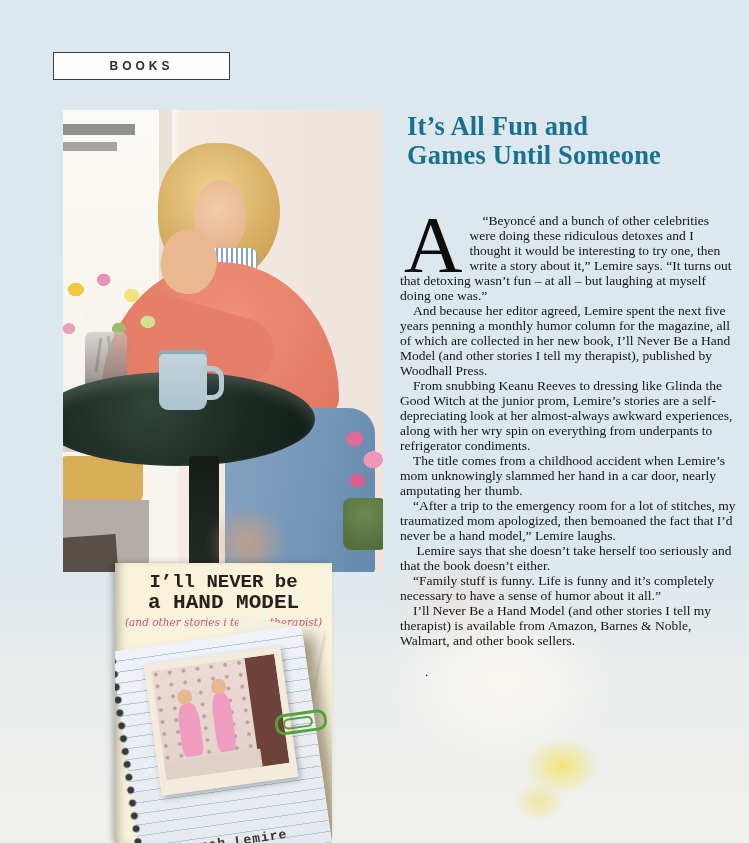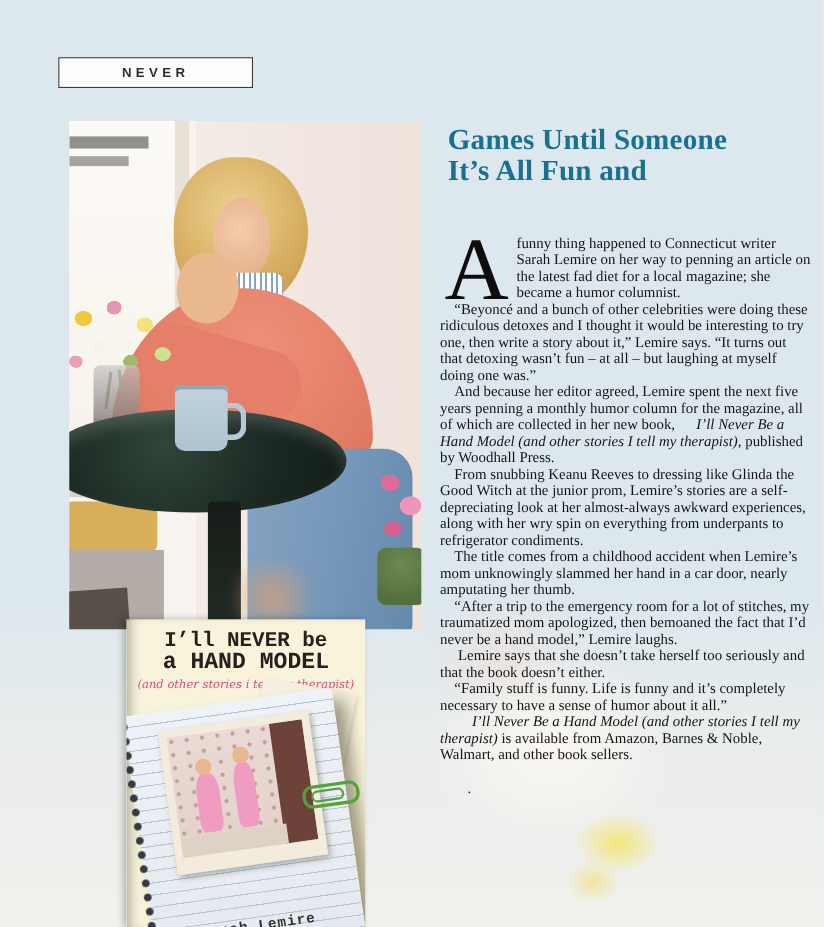--- a/index.html
+++ b/index.html
@@ -123,33 +123,33 @@
   .bc-swoosh{position:absolute;left:50px;top:206px;width:94px;height:18px;
     border-bottom:3px solid #55a23c;border-radius:50%;}
 
   
   .headline{position:absolute;left:407px;top:112px;width:330px;z-index:4;
     font-size:26.5px;line-height:29px;font-weight:700;color:#1a7090;letter-spacing:.2px;}
   .article{position:absolute;left:400px;top:213px;width:338px;z-index:4;
     font-size:13.5px;line-height:15px;color:#141414;}
   .article p{margin:0;}
   .article p.indent{text-indent:13px;}
-  .article .it{font-style:italic;margin-left:16px;}
+  .article .it{}
   .dropcap{float:left;font-size:81px;line-height:60px;height:58px;padding:2px 7px 0 4px;color:#0d0d0d;}
   .trailing{margin-top:16px !important;padding-left:25px;}
 </style>
 </head>
 <body>
 
 <div class="page">
 
   <div class="bg-bottom"></div>
 
   <div class="books-label">
-    <span>NEVER</span>
+    <span>BOOKS</span>
   </div>
 
   <div class="photo">
     <div class="ph-window"></div>
     <div class="ph-slat1"></div>
     <div class="ph-slat2"></div>
     <div class="ph-framev"></div>
     <div class="ph-sill"></div>
     <div class="ph-cushion"></div>
     <div class="ph-seat"></div>
@@ -191,26 +191,26 @@
           <div class="kid-head kh2"></div>
         </div>
       </div>
       <div class="paperclip"></div>
       <div class="bc-author">Sarah Lemire</div>
       <div class="bc-swoosh"></div>
     </div>
   </div>
 
   <div class="headline">
+    <div>It’s All Fun and</div>
     <div>Games Until Someone</div>
-    <div>It’s All Fun and</div>
   </div>
 
   <div class="article">
-      <p><span class="dropcap">A</span><span>funny thing happened to Connecticut writer Sarah Lemire on her way to penning an article on the latest fad diet for a local magazine; she became a humor columnist.</span></p>
+      <p><span class="dropcap">A</span></p>
       <p class="indent"><span>“Beyoncé and a bunch of other celebrities were doing these ridiculous detoxes and I thought it would be interesting to try one, then write a story about it,” Lemire says. “It turns out that detoxing wasn’t fun – at all – but laughing at myself doing one was.”</span></p>
       <p class="indent"><span>And because her editor agreed, Lemire spent the next five years penning a monthly humor column for the magazine, all of which are collected in her new book, </span><span class="it">I’ll Never Be a Hand Model (and other stories I tell my therapist)</span><span>, published by Woodhall Press.</span></p>
       <p class="indent"><span>From snubbing Keanu Reeves to dressing like Glinda the Good Witch at the junior prom, Lemire’s stories are a self-depreciating look at her almost-always awkward experiences, along with her wry spin on everything from underpants to refrigerator condiments.</span></p>
       <p class="indent"><span>The title comes from a childhood accident when Lemire’s mom unknowingly slammed her hand in a car door, nearly amputating her thumb.</span></p>
       <p class="indent"><span>“After a trip to the emergency room for a lot of stitches, my traumatized mom apologized, then bemoaned the fact that I’d never be a hand model,” Lemire laughs.</span></p>
       <p class="indent"><span>&nbsp;Lemire says that she doesn’t take herself too seriously and that the book doesn’t either.</span></p>
       <p class="indent"><span>“Family stuff is funny. Life is funny and it’s completely necessary to have a sense of humor about it all.”</span></p>
       <p class="indent"><span class="it">I’ll Never Be a Hand Model (and other stories I tell my therapist)</span><span> is available from Amazon, Barnes &amp; Noble, Walmart, and other book sellers.</span></p>
       <p class="trailing">.</p>
     </div>

